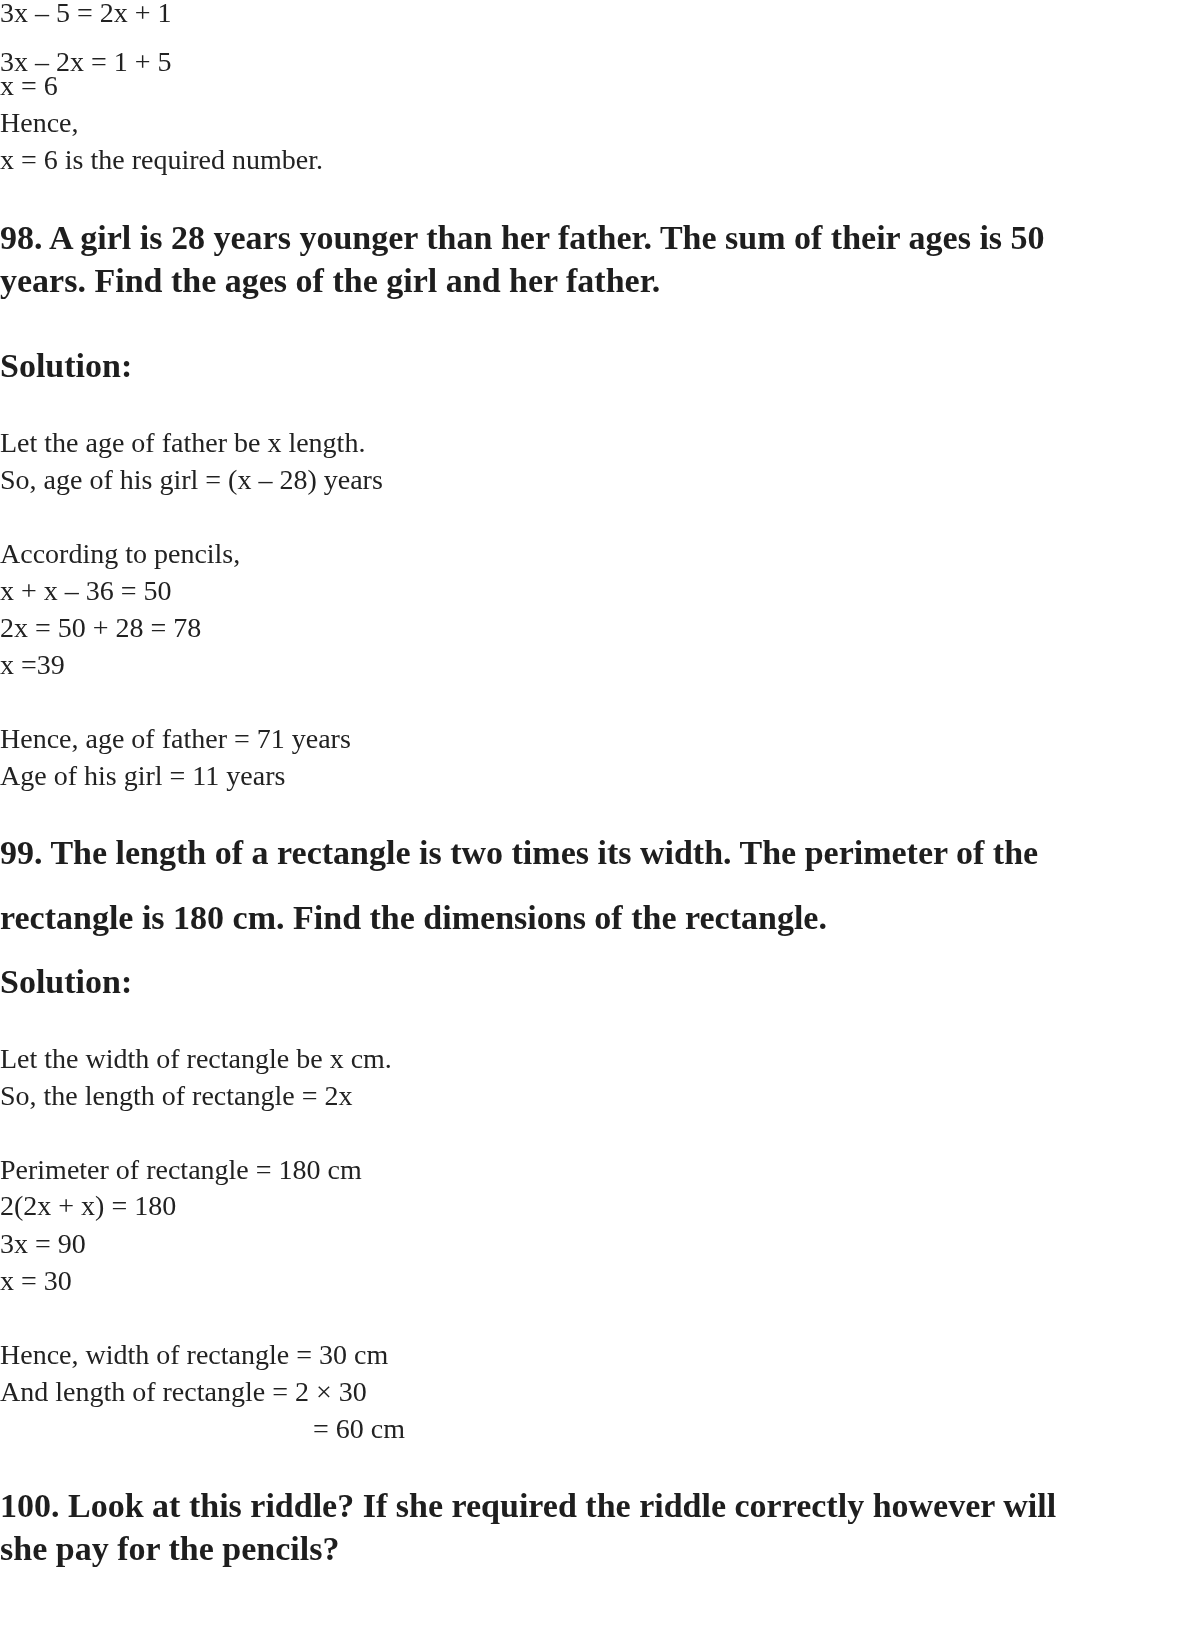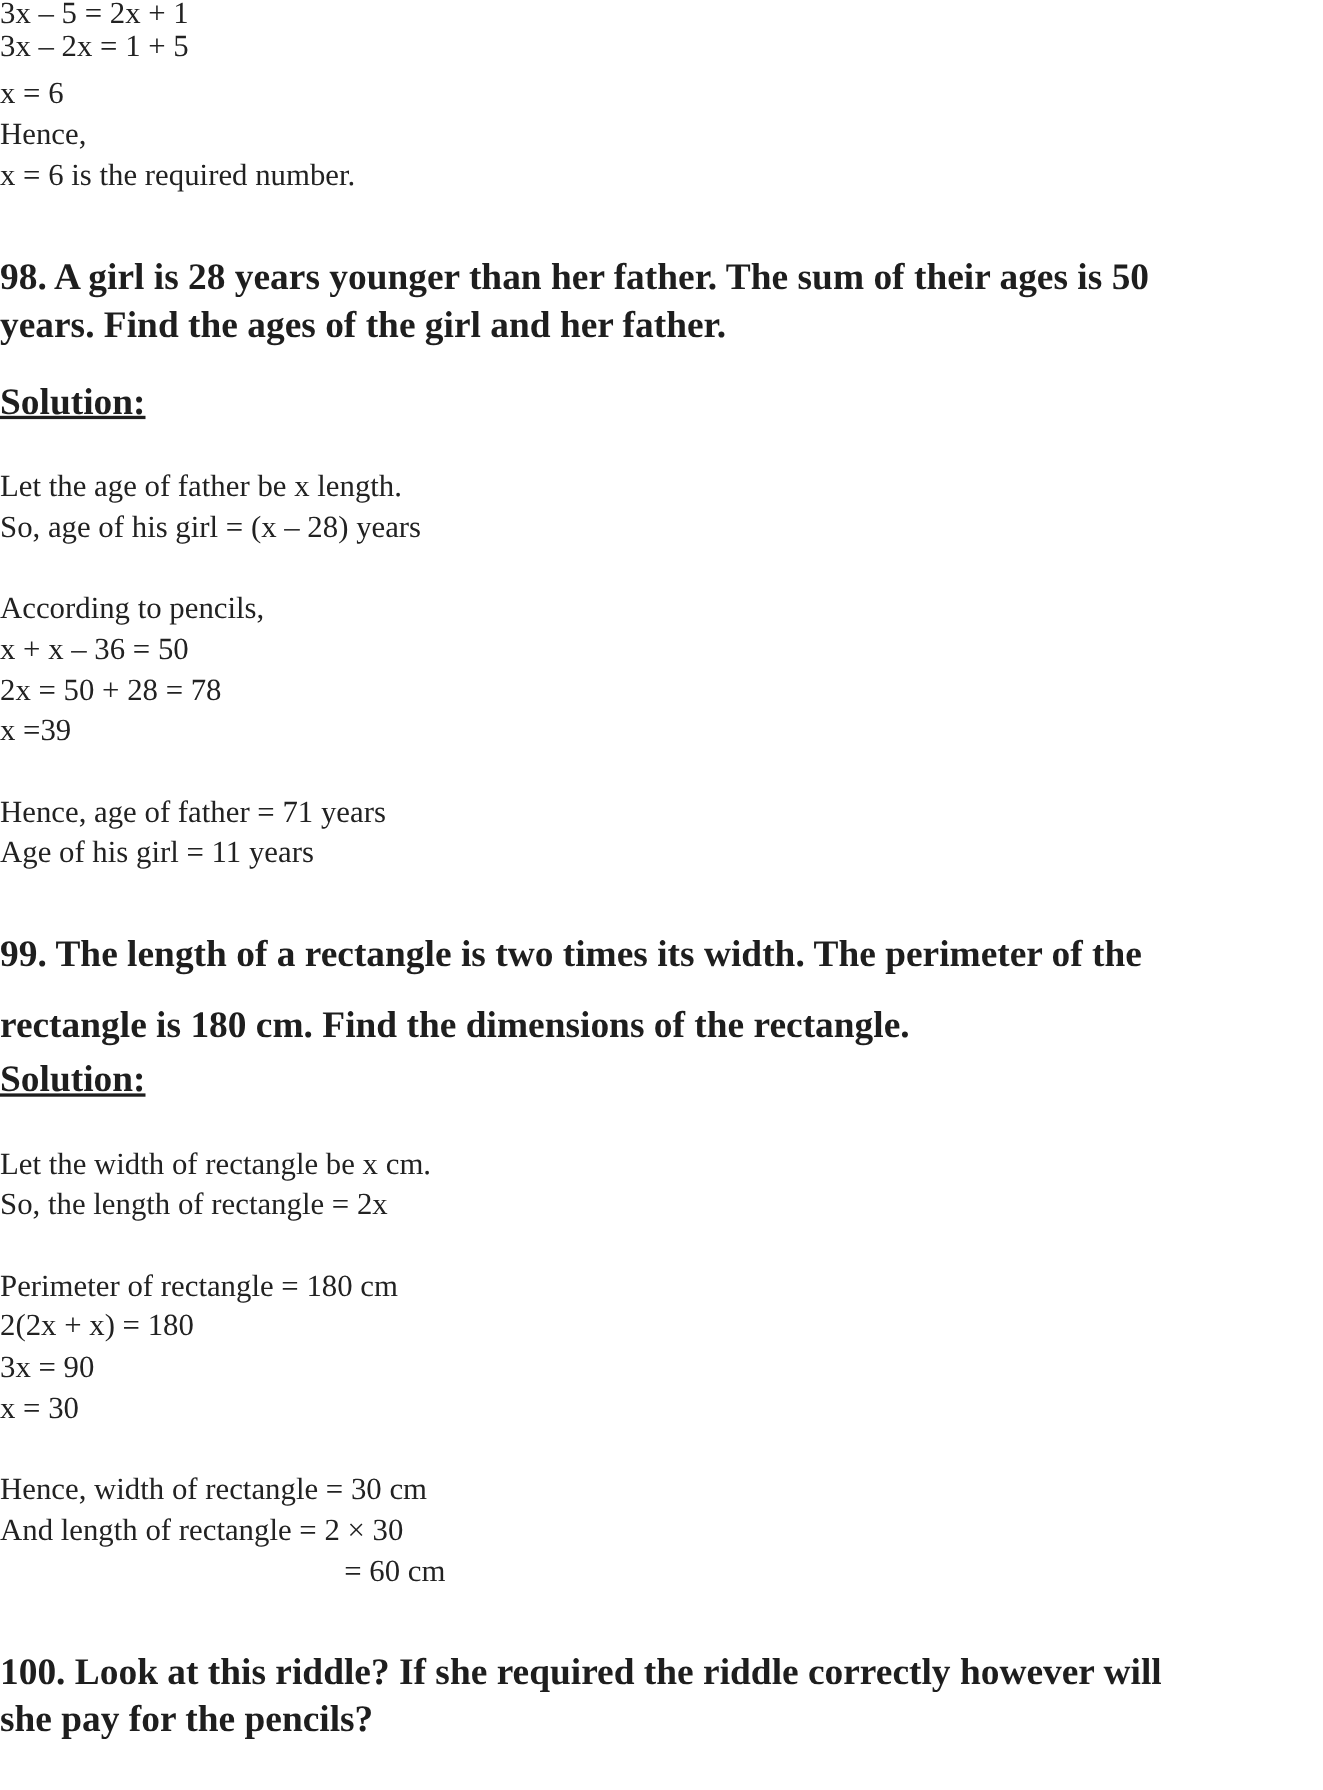--- a/index.html
+++ b/index.html
@@ -1,26 +1,26 @@
 <!DOCTYPE html>
 <html><head>
 <meta charset="utf-8">
 <style>
   html, body { margin: 0; padding: 0; background: #ffffff; }
   body { width: 1203px; height: 1627px; position: relative; overflow: hidden; color: #1a1a1a; }
   .line { position: absolute; left: 0; white-space: nowrap; font-family: "Liberation Serif", "DejaVu Serif", serif; }
   .body { font-size: 28px; line-height: 36px; color: #222; }
-  .head { font-size: 34px; line-height: 43px; font-weight: bold; color: #1e1e1e; letter-spacing: 0px; margin-top: 15px; }
-  .sol { font-size: 34px; line-height: 43px; font-weight: bold; color: #1e1e1e; text-decoration: underline; }
+  .head { font-size: 34px; line-height: 43px; font-weight: bold; color: #1e1e1e; letter-spacing: 0px; }
+  .sol { font-size: 34px; line-height: 43px; font-weight: bold; color: #1e1e1e; }
 </style>
 </head>
 <body>
 
 <div class="line body" style="top:-5px">3x – 5 = 2x + 1</div>
-<div class="line body" style="top:25px">3x – 2x = 1 + 5</div>
+<div class="line body" style="top:44px">3x – 2x = 1 + 5</div>
 <div class="line body" style="top:68px">x = 6</div>
 <div class="line body" style="top:105px">Hence,</div>
 <div class="line body" style="top:142px">x = 6 is the required number.</div>
 
 <div>
   <div class="line head" style="top:216px">98. A girl is 28 years younger than her father. The sum of their ages is 50</div>
   <div class="line head" style="top:259px">years. Find the ages of the girl and her father.</div>
   <div class="line sol" style="top:344px">Solution:</div>
   <div class="line body" style="top:425px">Let the age of father be x length.</div>
   <div class="line body" style="top:462px">So, age of his girl = (x – 28) years</div>

